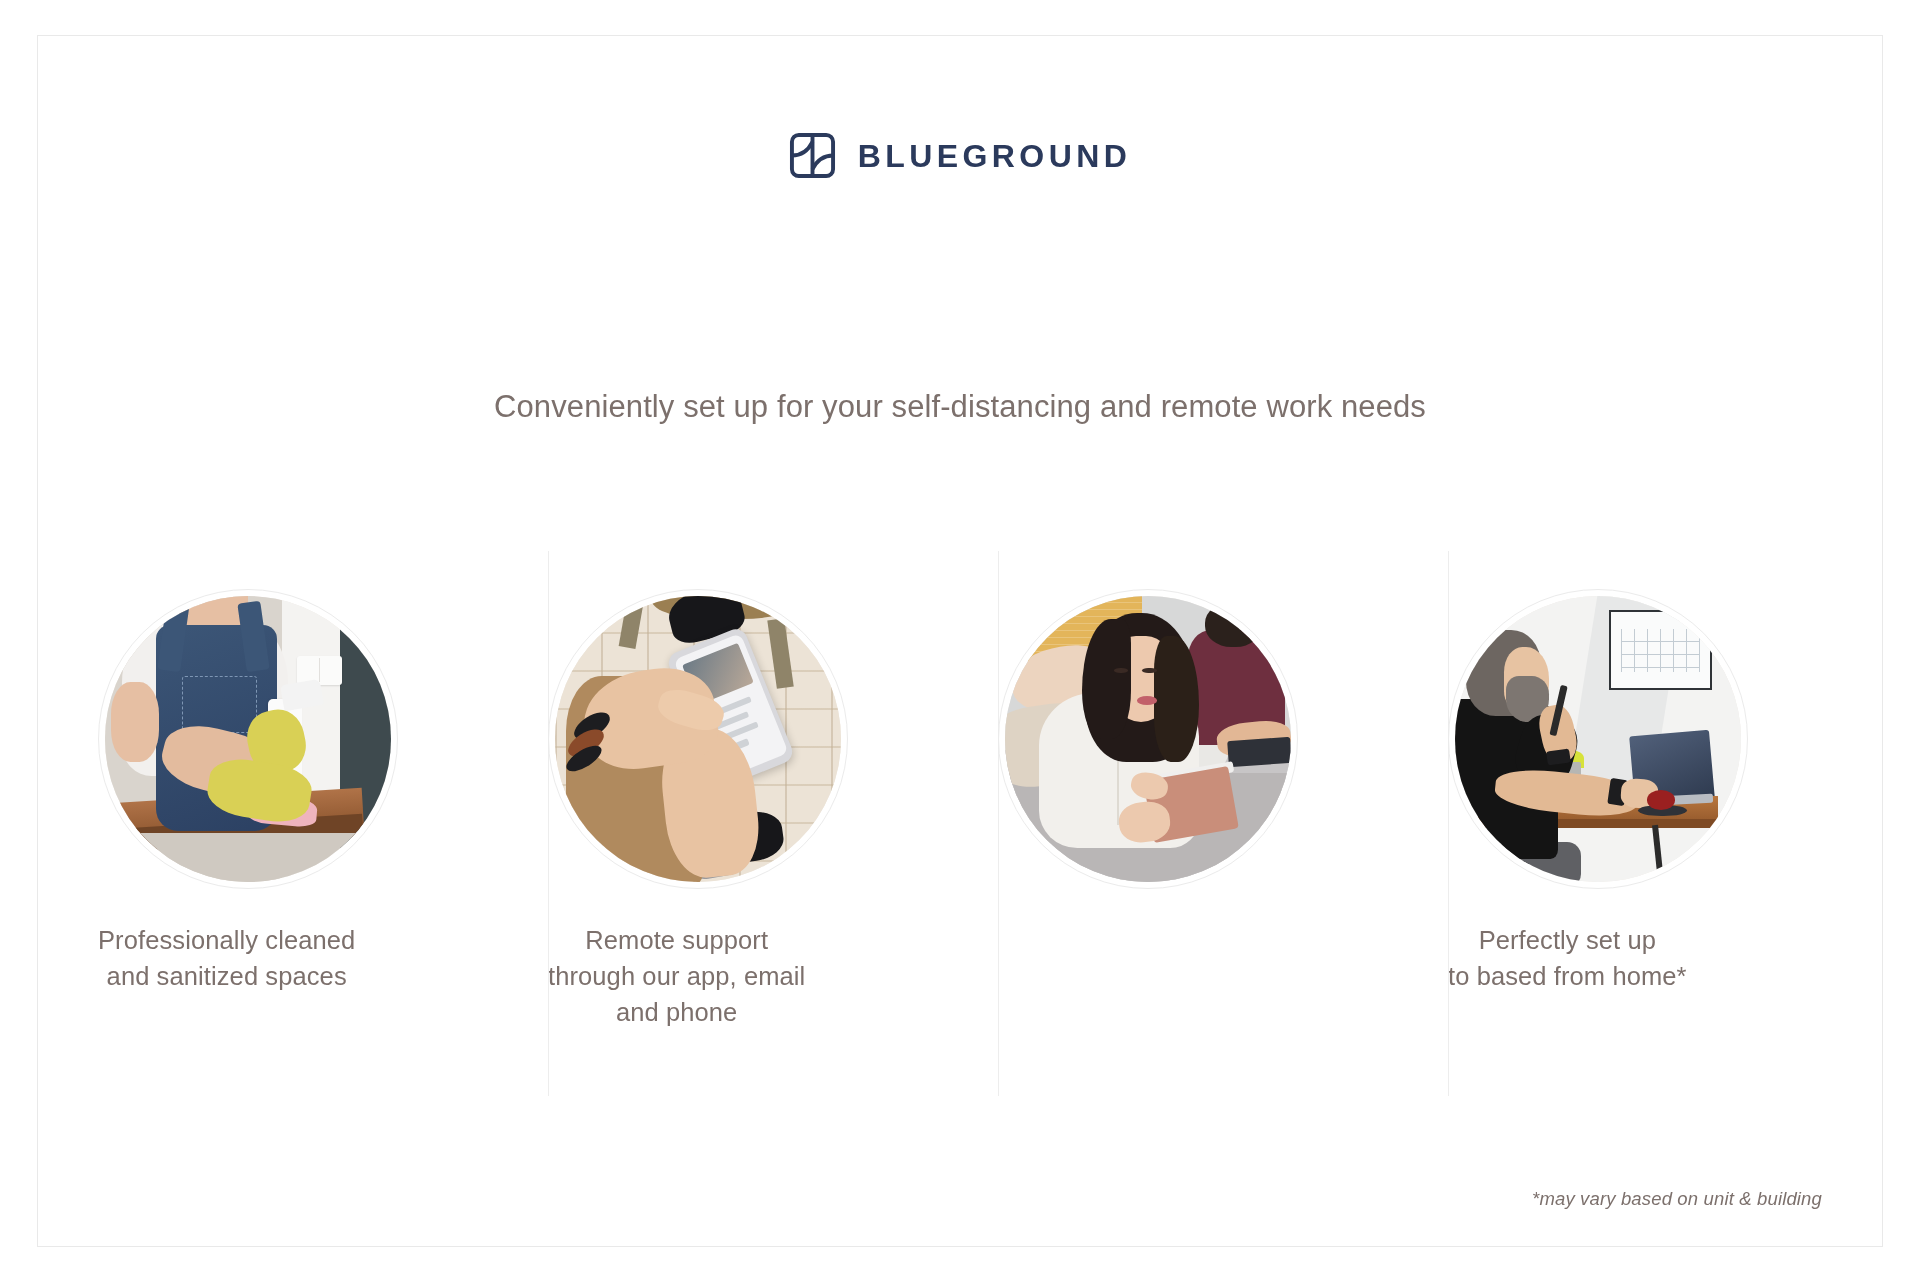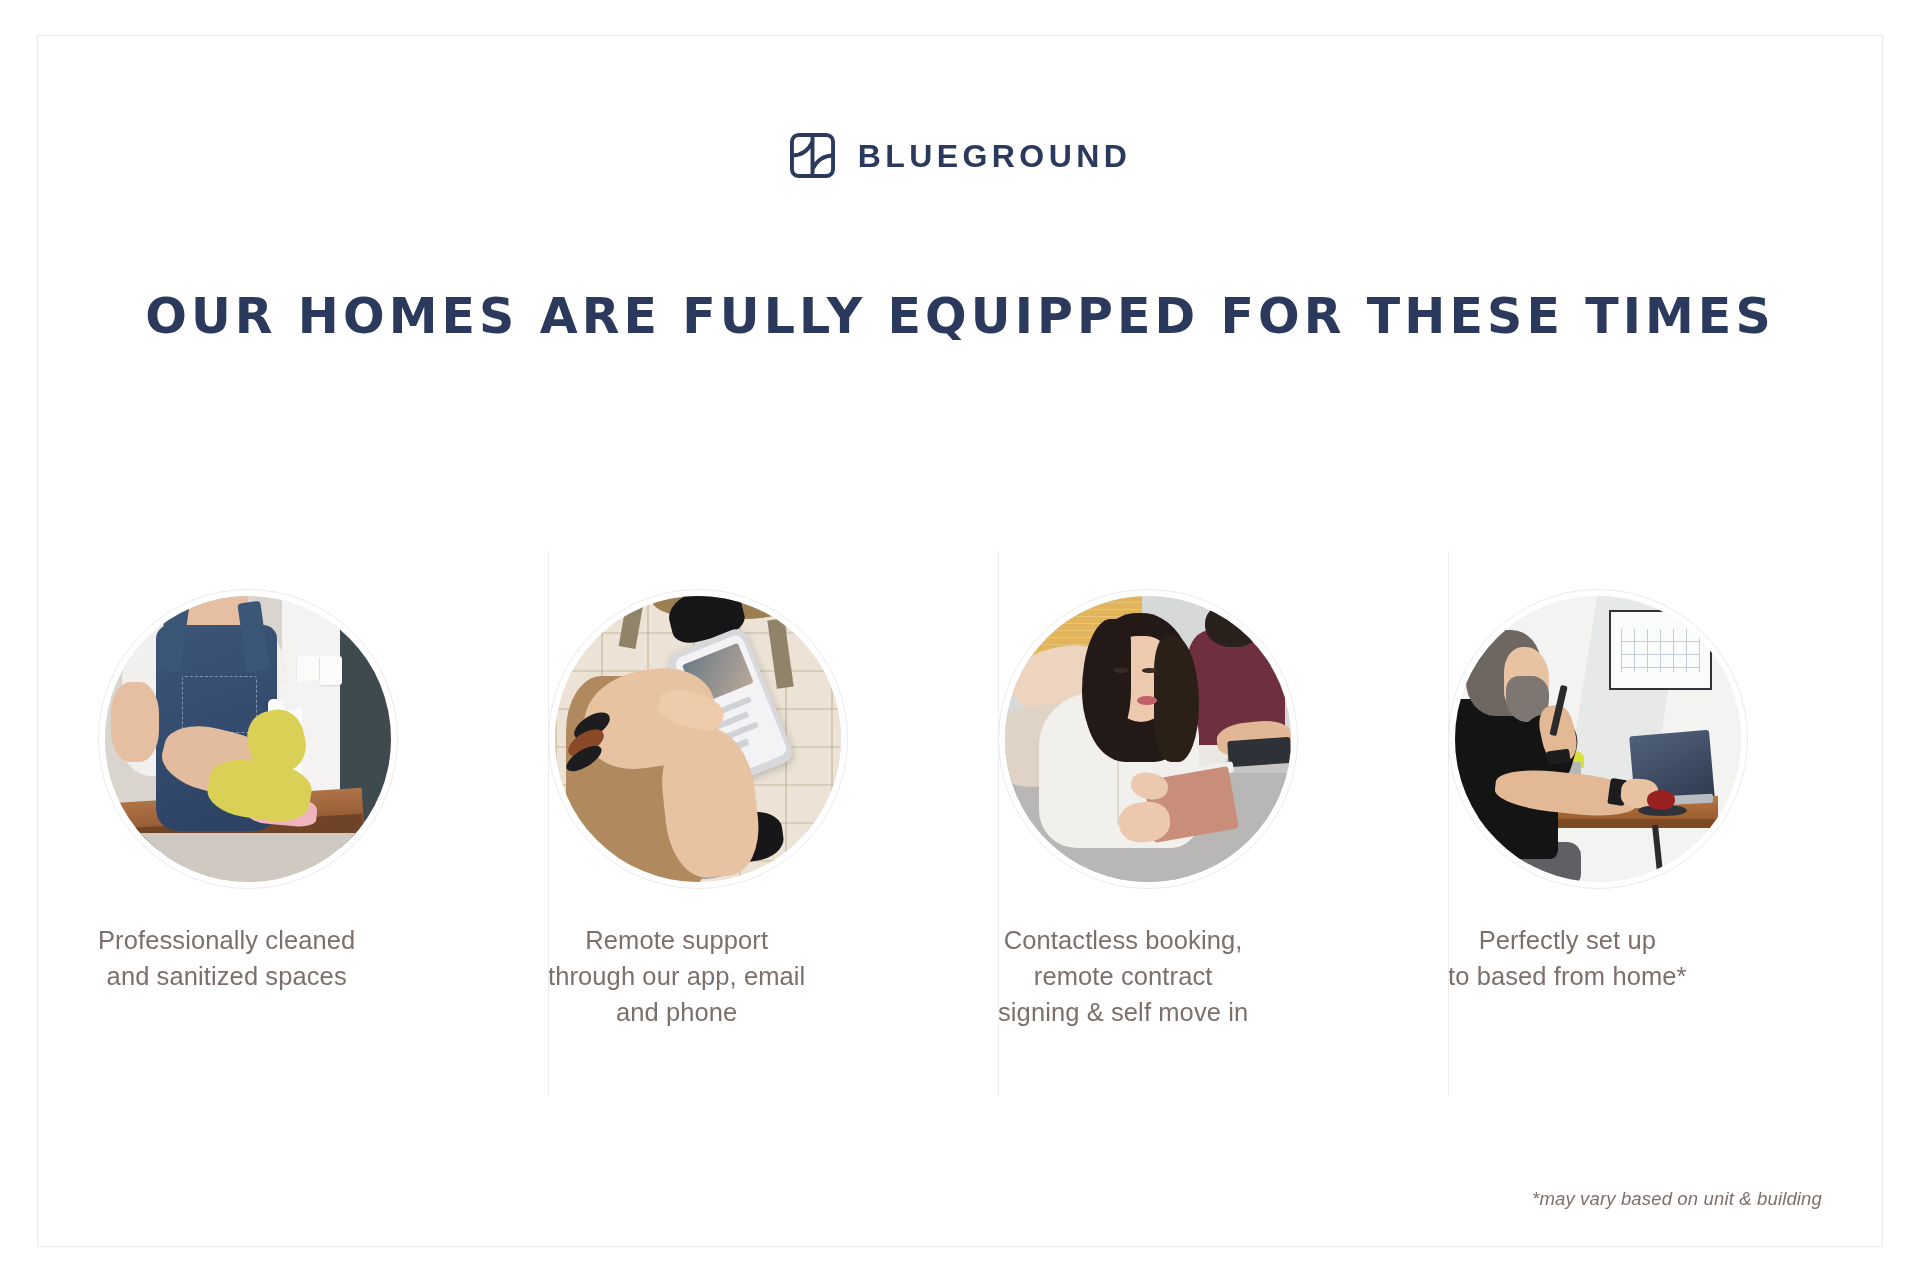--- a/index.html
+++ b/index.html
@@ -282,21 +282,21 @@
     <div class="logo-row">
       <svg class="logo-mark" viewBox="0 0 48 48">
         <rect x="3" y="3" width="42" height="42" rx="7" ry="7" fill="none" stroke="#2b3a5c" stroke-width="4"></rect>
         <path d="M24 3 L24 45" stroke="#2b3a5c" stroke-width="4" fill="none"></path>
         <path d="M3 24 Q17 24 24 10" stroke="#2b3a5c" stroke-width="4" fill="none"></path>
         <path d="M24 38 Q31 24 45 24" stroke="#2b3a5c" stroke-width="4" fill="none"></path>
       </svg>
       <span class="logo-word">BLUEGROUND</span>
     </div>
 
-    <h1 class="headline">OUR HOMES ARE FULLY EQUIPPED FOR THESE TIMES</h1>
+    <p class="subhead">Conveniently set up for your self-distancing and remote work needs</p>
 
     <div class="columns">
 
       <div class="col">
         <div class="circle-wrap">
           <div class="circle">
             <div class="scene">
               <div class="s1-wall-l"></div>
                 <div class="s1-wall-r"></div>
                 <div class="s1-wall-dark"></div>
@@ -382,23 +382,20 @@
               <div class="s3-eye s3-eye-l"></div>
                 <div class="s3-eye s3-eye-r"></div>
                 <div class="s3-lip"></div>
               <div class="s3-tablet-edge"></div>
                 <div class="s3-tablet"></div>
               <div class="s3-handB"></div>
                 <div class="s3-handF"></div>
             </div>
           </div>
         </div>
-        <div class="caption">Contactless booking,
-remote contract
-signing &amp; self move in</div>
       </div>
 
       <div class="col">
         <div class="circle-wrap">
           <div class="circle">
             <div class="scene">
               <div class="s4-wall"></div>
                 <div class="s4-wall-shadow"></div>
               <div class="s4-art"></div>
               <div class="s4-plant-leaf"></div>

